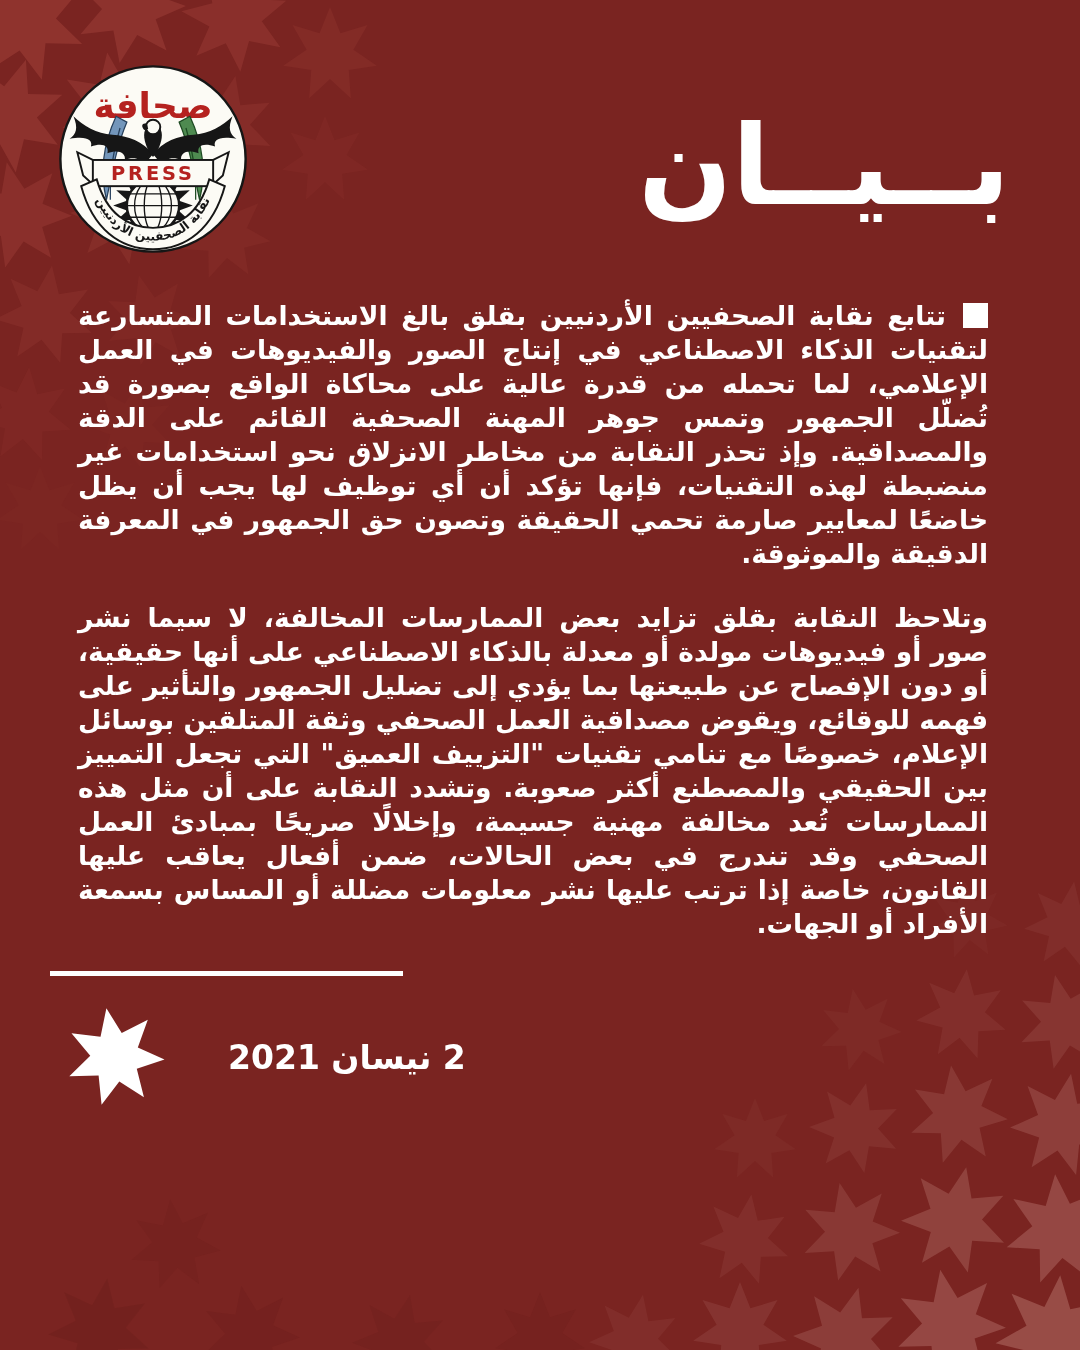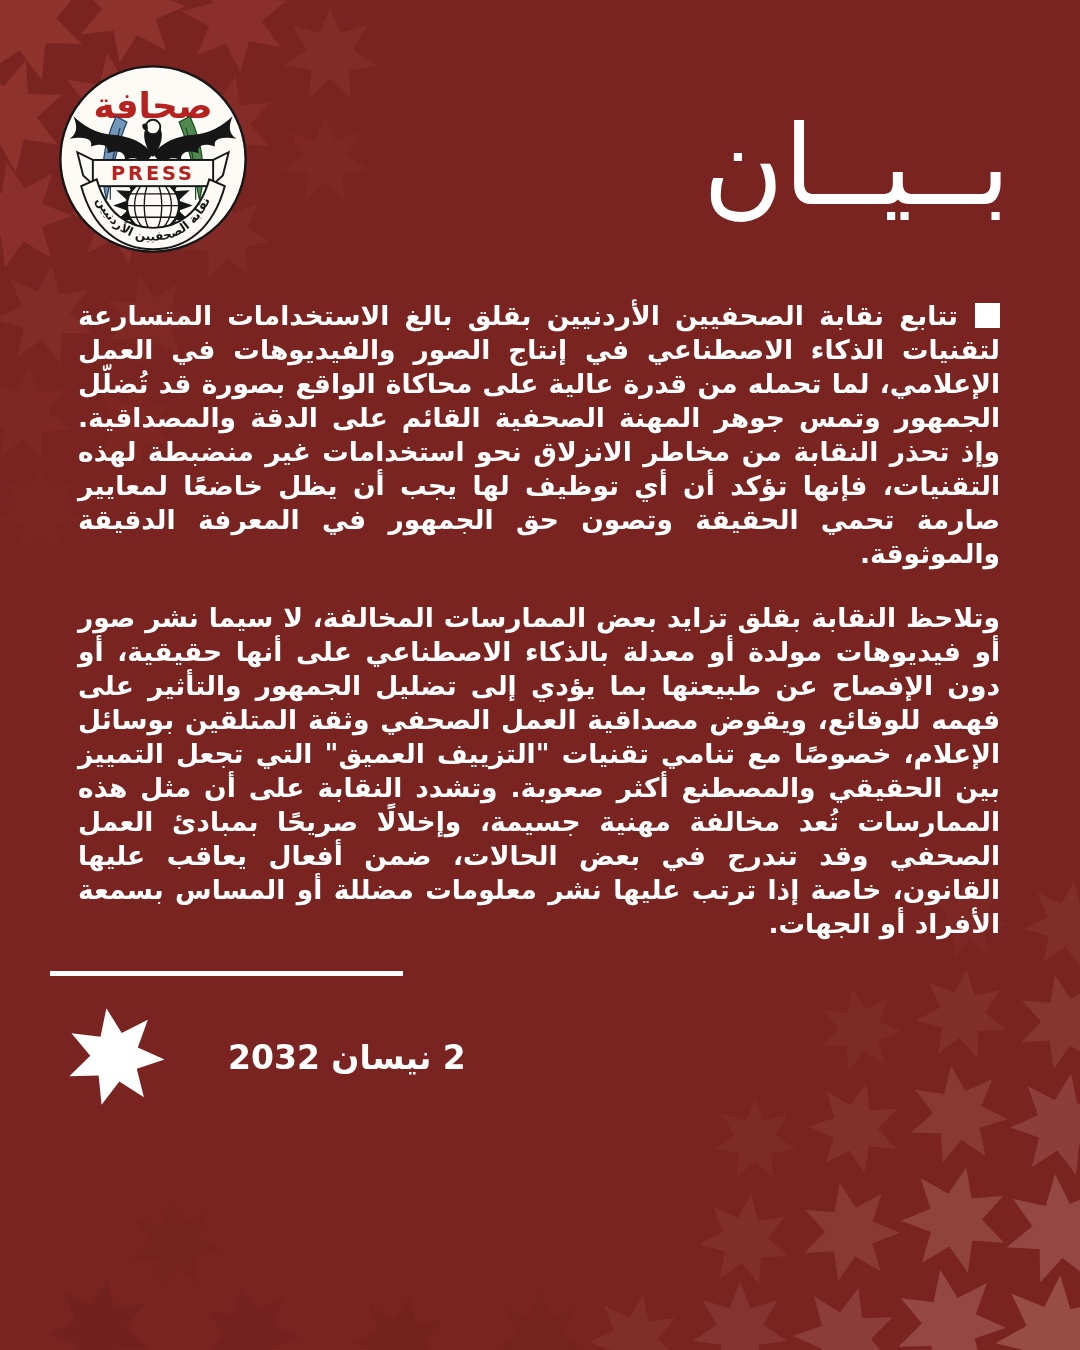--- a/index.html
+++ b/index.html
@@ -9,29 +9,29 @@
     background:#7a2421;
     overflow:hidden;
     font-family:"DejaVu Sans", sans-serif;
     direction:rtl;
   }
   .bg-pattern{position:absolute;inset:0;display:block;}
   .logo-wrap{position:absolute;top:62px;left:56px;width:194px;height:194px;}
   .logo-wrap svg{display:block;width:100%;height:100%;}
   .title{
     position:absolute;top:106px;right:70px;margin:0;
-    color:#ffffff;font-weight:normal;font-size:110px;line-height:1.1;
+    color:#ffffff;font-weight:bold;font-size:110px;line-height:1.1;
     letter-spacing:0;
   }
   .body-block{
     position:absolute;top:299px;right:80px;left:78px;
     color:#ffffff;
   }
   .para{
-    margin:0 0 30px 0;
+    margin:0 12px 30px 0;
     font-size:26.5px;font-weight:bold;
     line-height:34px;
     text-align:justify;
   }
   .bullet{
     float:right;
     width:25px;height:25px;background:#ffffff;
     margin-left:17px;margin-top:4px;
   }
   .divider{
@@ -185,17 +185,17 @@
   <div class="body-block">
     <p class="para"><span class="bullet"></span><span>تتابع نقابة الصحفيين الأردنيين بقلق بالغ الاستخدامات المتسارعة لتقنيات الذكاء الاصطناعي في إنتاج الصور والفيديوهات في العمل الإعلامي، لما تحمله من قدرة عالية على محاكاة الواقع بصورة قد تُضلّل الجمهور وتمس جوهر المهنة الصحفية القائم على الدقة والمصداقية. وإذ تحذر النقابة من مخاطر الانزلاق نحو استخدامات غير منضبطة لهذه التقنيات، فإنها تؤكد أن أي توظيف لها يجب أن يظل خاضعًا لمعايير صارمة تحمي الحقيقة وتصون حق الجمهور في المعرفة الدقيقة والموثوقة.</span></p>
     <p class="para">وتلاحظ النقابة بقلق تزايد بعض الممارسات المخالفة، لا سيما نشر صور أو فيديوهات مولدة أو معدلة بالذكاء الاصطناعي على أنها حقيقية، أو دون الإفصاح عن طبيعتها بما يؤدي إلى تضليل الجمهور والتأثير على فهمه للوقائع، ويقوض مصداقية العمل الصحفي وثقة المتلقين بوسائل الإعلام، خصوصًا مع تنامي تقنيات "التزييف العميق" التي تجعل التمييز بين الحقيقي والمصطنع أكثر صعوبة. وتشدد النقابة على أن مثل هذه الممارسات تُعد مخالفة مهنية جسيمة، وإخلالًا صريحًا بمبادئ العمل الصحفي وقد تندرج في بعض الحالات، ضمن أفعال يعاقب عليها القانون، خاصة إذا ترتب عليها نشر معلومات مضللة أو المساس بسمعة الأفراد أو الجهات.</p>
 
     <div class="divider"></div>
 
     <div class="footer-row">
       <svg class="jordan-star" viewBox="-1.15 -1.15 2.3 2.3" aria-hidden="true">
         <polygon points="0,-1 0.217,-0.451 0.782,-0.623 0.487,-0.111 0.975,0.222 0.391,0.312 0.434,0.901 0,0.5 -0.434,0.901 -0.391,0.312 -0.975,0.222 -0.487,-0.111 -0.782,-0.623 -0.217,-0.451" fill="#ffffff" transform="rotate(-10)"></polygon>
       </svg>
-      <div class="date">2 نيسان 2032</div>
+      <div class="date">2 نيسان 2021</div>
     </div>
   </div>
 
 </div>
 
 </body></html>

